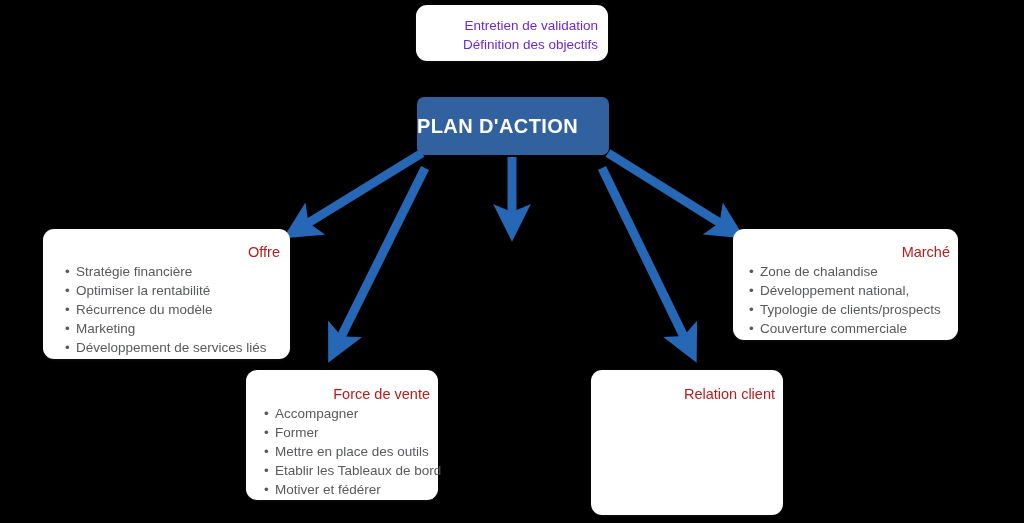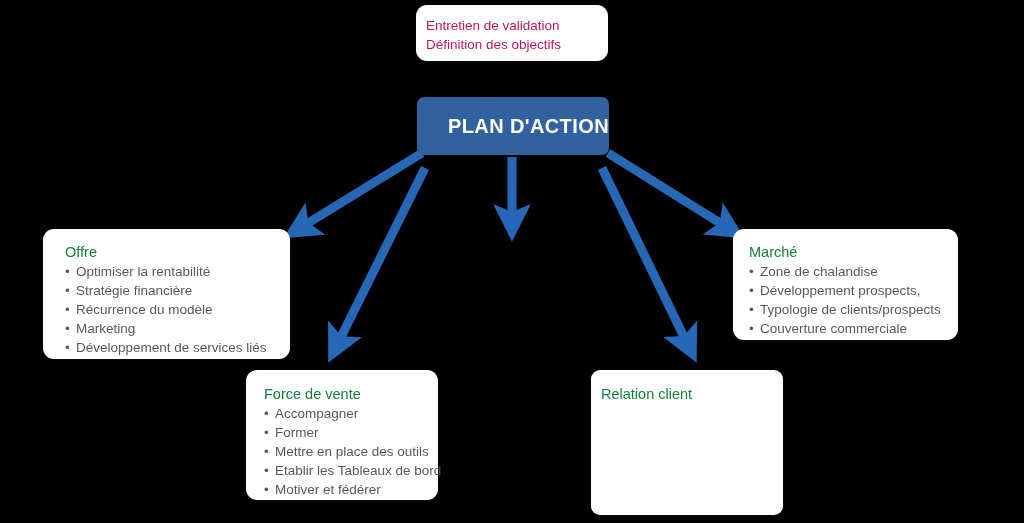--- a/index.html
+++ b/index.html
@@ -18,31 +18,31 @@
   .card {
     position: absolute;
     background: #ffffff;
     border-radius: 11px;
     box-sizing: border-box;
     color: #58595b;
     z-index: 3;
     box-shadow: 0 1px 3px rgba(255,255,255,0.06);
   }
   .card-title {
-    text-align: left;
+    text-align: right;
     font-size: 14.5px;
     line-height: 20px;
-    color: #15803d;
+    color: #b91c1c;
     white-space: nowrap;
   }
   .card-plain-line {
-    text-align: left;
+    text-align: right;
     font-size: 13.5px;
     line-height: 19px;
-    color: #be185d;
+    color: #6d28d9;
     white-space: nowrap;
   }
   .bullets {
     list-style: none;
     margin: 0;
     padding: 0;
   }
   .bullets li {
     font-size: 13.5px;
     line-height: 19px;
@@ -59,33 +59,33 @@
     color: #58595b;
     font-size: 13.5px;
   }
 
   
   #card-top      { left: 416px; top: 5px;   width: 192px; height: 56px;  padding: 11px 10px 0 10px; }
   #card-offre    { left: 43px;  top: 229px; width: 247px; height: 130px; padding: 13px 10px 0 22px; }
   #card-roles    { left: 416px; top: 229px; width: 192px; height: 130px; padding: 13px 8px 0 8px; }
   #card-marche   { left: 733px; top: 229px; width: 225px; height: 111px; padding: 13px 8px 11px 16px; }
   #card-force    { left: 246px; top: 370px; width: 192px; height: 130px; padding: 14px 8px 0 18px; }
-  #card-relation { left: 591px; top: 370px; width: 192px; height: 145px; padding: 14px 8px 0 10px; border-radius: 9px; }
+  #card-relation { left: 591px; top: 370px; width: 192px; height: 145px; padding: 14px 8px 0 10px; }
 
   #plan-box {
     position: absolute;
     left: 417px;
     top: 97px;
     width: 192px;
     height: 58px;
     background: #31629f;
     border-radius: 7px;
     display: flex;
     align-items: center;
-    justify-content: flex-end;
+    justify-content: flex-start;
     z-index: 4;
   }
   #plan-box .plan-label {
     color: #ffffff;
     font-size: 20px;
     font-weight: bold;
     letter-spacing: 0.4px;
     white-space: nowrap;
   }
 
@@ -126,34 +126,34 @@
     <div class="card-plain-line">Définition des objectifs</div>
   </div>
 
   <div id="plan-box">
     <span class="plan-label">PLAN D'ACTION</span>
   </div>
 
   <div class="card" id="card-offre">
     <div class="card-title">Offre</div>
     <ul class="bullets">
+      <li>Stratégie financière</li>
       <li>Optimiser la rentabilité</li>
-      <li>Stratégie financière</li>
       <li>Récurrence du modèle</li>
       <li>Marketing</li>
       <li>Développement de services liés</li>
     </ul>
   </div>
 
 
   <div class="card" id="card-marche">
     <div class="card-title">Marché</div>
     <ul class="bullets">
       <li>Zone de chalandise</li>
-      <li>Développement prospects,</li>
+      <li>Développement national,</li>
       <li>Typologie de clients/prospects</li>
       <li>Couverture commerciale</li>
     </ul>
   </div>
 
   <div class="card" id="card-force">
     <div class="card-title">Force de vente</div>
     <ul class="bullets">
       <li>Accompagner</li>
       <li>Former</li>

